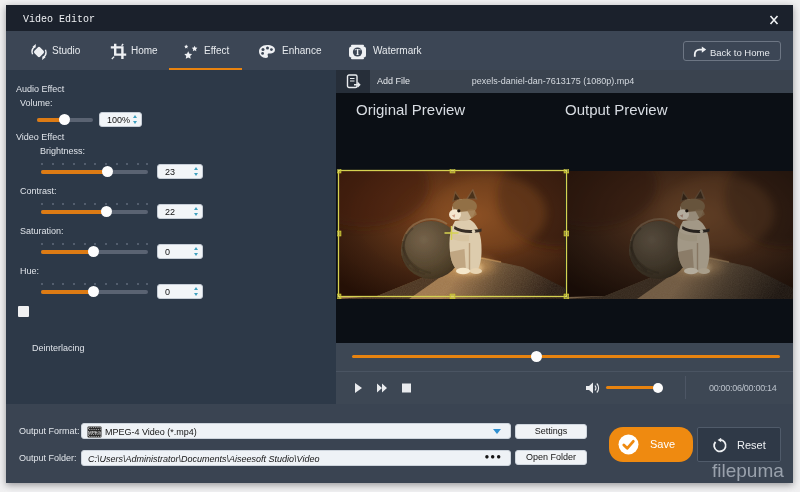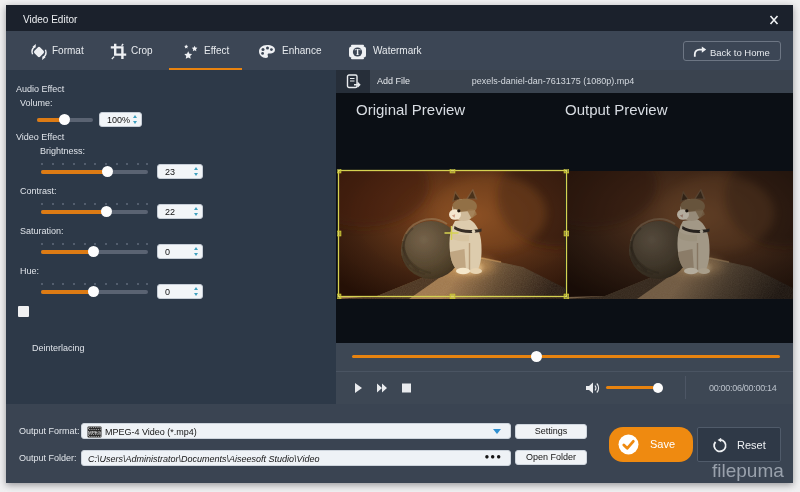--- a/index.html
+++ b/index.html
@@ -1,21 +1,21 @@
 <!DOCTYPE html>
 <html><head>
 <meta charset="utf-8">
 <style>
   * { margin:0; padding:0; box-sizing:border-box; }
   html,body { width:800px; height:492px; background:#f1f1f2; font-family:"Liberation Sans", sans-serif; overflow:hidden; }
   #win { position:absolute; left:6px; top:5px; width:787px; height:478px; background:#2e3947; box-shadow:0 2px 7px rgba(90,90,95,.6); }
   .abs { position:absolute; }
   
   #titlebar { left:0; top:0; width:787px; height:26px; background:#1b212c; }
-  #titlebar .t { left:17px; top:9px; font-size:10px; color:#edeff2; }
+  #titlebar .t { left:17px; top:9px; font-size:10px; color:#edeff2;font-family:Liberation Mono, monospace; }
   #closex { left:760px; top:9px; width:16px; height:12px; }
   
   #tabbar { left:0; top:26px; width:787px; height:39px; background:#3c4655; }
   .tab { top:26px; height:39px; }
   .tab .lbl { position:absolute; top:14px; font-size:10px; color:#e7eaee; }
   #underline { left:163px; top:63px; width:73px; height:3px; background:#e8830f; }
   #backhome { left:677px; top:36px; width:98px; height:20px; border:1px solid #6d7684; border-radius:3px; color:#e7eaee; font-size:9.5px; }
   #backhome span { position:absolute; left:26px; top:5px; }
   
   #lpanel { left:0; top:65px; width:330px; height:334px; background:#2d3948; }
@@ -75,28 +75,28 @@
 
   <div id="tabbar" class="abs"></div>
   <div class="tab abs" style="left:24px;">
       <svg width="18" height="18" viewBox="0 0 18 18" style="position:absolute;top:12px;left:0" fill="none">
       <rect x="4.9" y="4.9" width="8.2" height="8.2" rx="1.8" fill="#eef0f3" transform="rotate(-45 9 9)"></rect>
       <path d="M2.6 11.3 A6.6 6.6 0 0 1 5.2 3.3" stroke="#eef0f3" stroke-width="1.4"></path>
       <path d="M15.4 6.7 A6.6 6.6 0 0 1 12.8 14.7" stroke="#eef0f3" stroke-width="1.4"></path>
       <path d="M5.9 1.0 L5.5 4.4 L2.4 3.8 Z" fill="#eef0f3"></path>
       <path d="M12.1 17.0 L12.5 13.6 L15.6 14.2 Z" fill="#eef0f3"></path>
     </svg>
-      <span class="lbl" style="left:22px;">Format</span>
+      <span class="lbl" style="left:22px;">Studio</span>
     </div>
   <div class="tab abs" style="left:104px;">
       <svg width="17" height="17" viewBox="0 0 17 17" style="position:absolute;top:12px;left:0" fill="#eef0f3">
       <path d="M0.8 3.2 h3.2 v-2.4 h2.4 v2.4 h7.2 v7.2 h2.6 v2.4 h-2.6 v3.2 h-2.4 v-3.2 h-7.2 v-7.2 h-3.2 Z M6.4 5.6 v4.8 h4.8 v-4.8 Z"></path>
       <path d="M4.2 13.6 l-2.4 2.4 M13.2 1 l-1.6 1.8" stroke="#eef0f3" stroke-width="1.3"></path>
     </svg>
-      <span class="lbl" style="left:21px;">Crop</span>
+      <span class="lbl" style="left:21px;">Home</span>
     </div>
   <div class="tab abs" style="left:176px;">
       <svg width="17" height="17" viewBox="0 0 17 17" style="position:absolute;top:12px;left:0" fill="#eef0f3">
       <path d="M6.2 8.2 l1.2 2.5 2.7 .4 -1.95 1.9 .5 2.7 -2.45 -1.3 -2.45 1.3 .5 -2.7 -1.95 -1.9 2.7 -.4 Z"></path>
       <path d="M4.2 1.6 l.6 1.25 1.4 .2 -1 1 .25 1.4 -1.25 -.65 -1.25 .65 .25 -1.4 -1 -1 1.4 -.2 Z"></path>
       <path d="M12.6 2.8 l.85 1.75 1.95 .3 -1.4 1.35 .35 1.95 -1.75 -.95 -1.75 .95 .35 -1.95 -1.4 -1.35 1.95 -.3 Z"></path>
     </svg>
       <span class="lbl" style="left:22px;">Effect</span>
     </div>
   <div class="tab abs" style="left:252px;">

